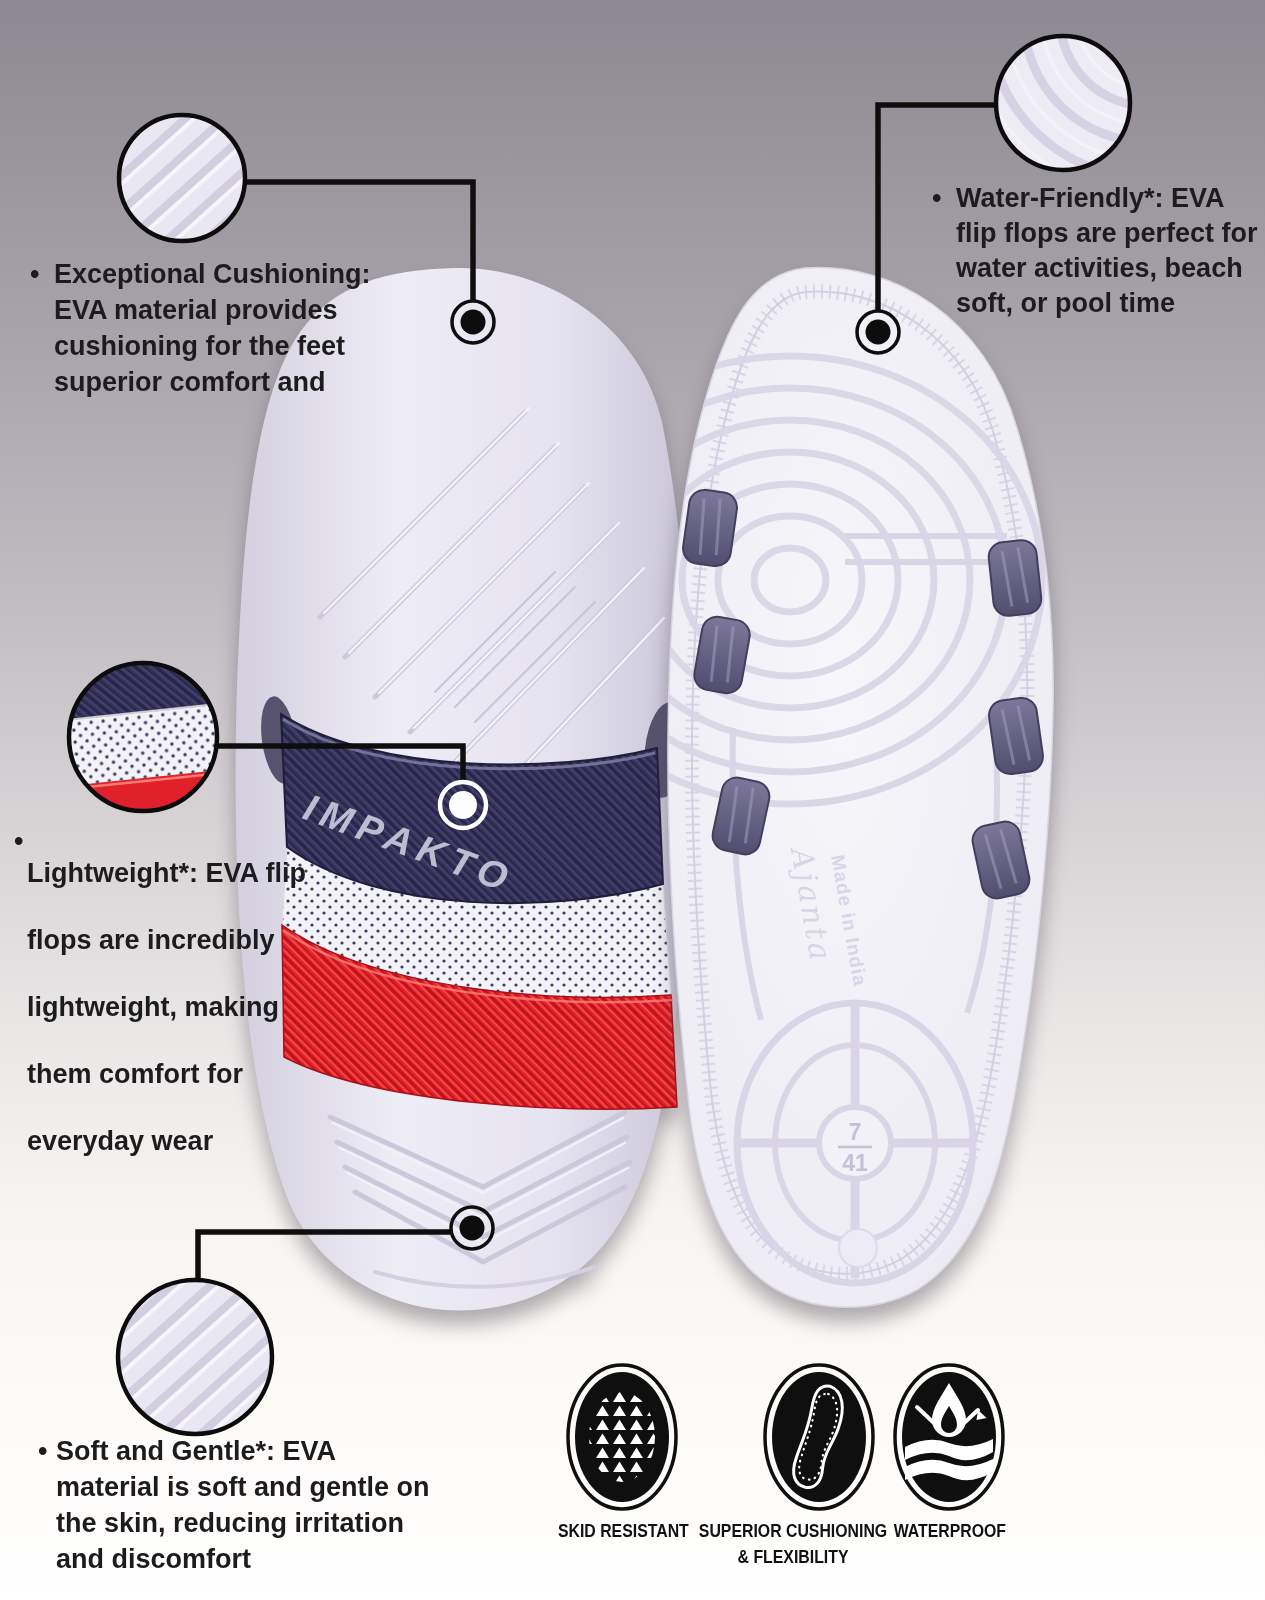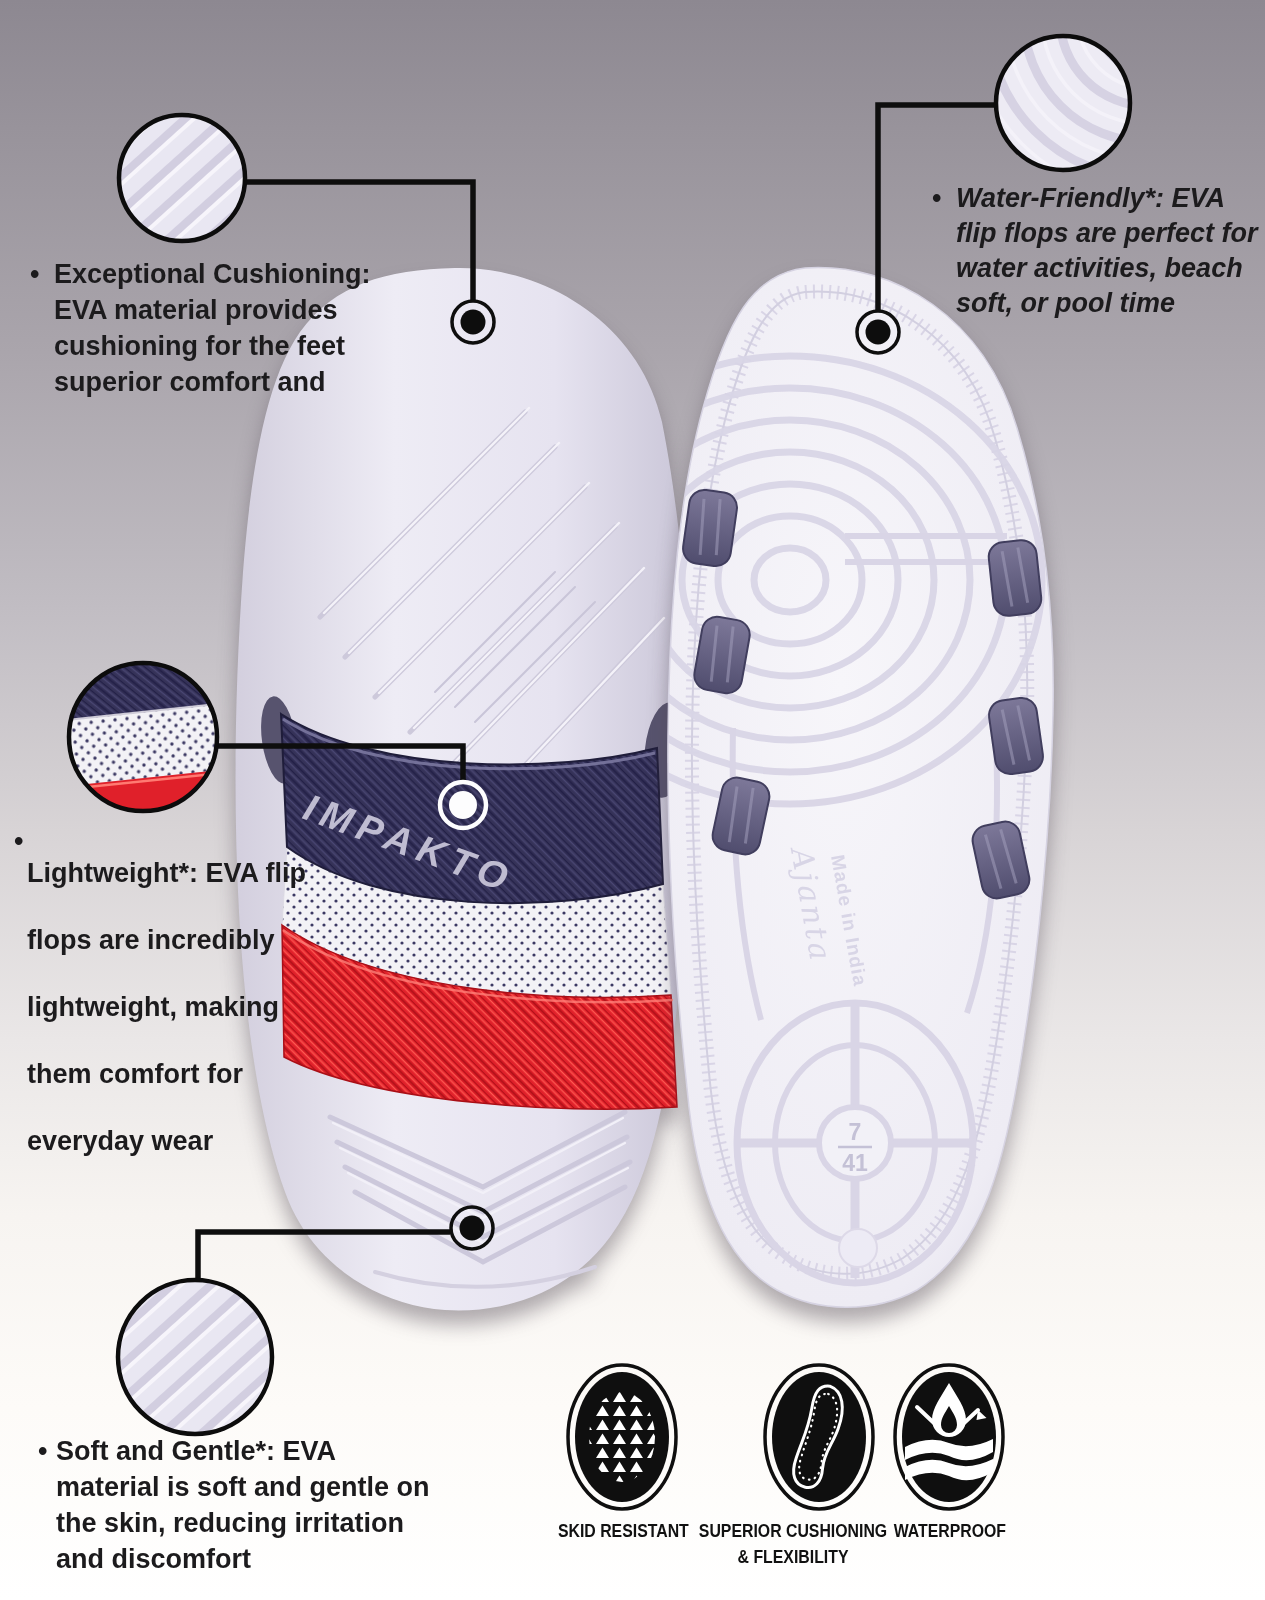--- a/index.html
+++ b/index.html
@@ -9,21 +9,21 @@
     background:linear-gradient(180deg,#8d8891 0%,#98939b 8%,#aaa5ac 22%,#c1bdc3 38%,#d8d4d6 52%,#eae7e7 65%,#f7f4f1 76%,#fdfbf8 88%,#ffffff 100%);
   }
   .slide-photo{position:absolute;}
   .callout-text{position:absolute;color:#1c1b1d;font-weight:700;}
   .callout-text .line{white-space:nowrap;}
   .c1{left:28px;top:256px;font-size:27px;line-height:36px;}
   .c1 .bullet{position:absolute;left:2px;top:0;}
   .c1 .line{padding-left:26px;}
   .c2{left:932px;top:181px;font-size:27px;line-height:35px;}
   .c2 .bullet{position:absolute;left:0;top:0;}
-  .c2 .line{padding-left:24px;font-style:italic;}
+  .c2 .line{padding-left:24px;}
   .c3{left:14px;top:824px;font-size:27px;line-height:35px;}
   .c3 .bullet{position:absolute;left:0;top:0;}
   .c3 .line{padding-left:13px;margin-top:32px;}
   .c4{left:38px;top:1433px;font-size:27px;line-height:36px;}
   .c4 .bullet{position:absolute;left:0;top:0;}
   .c4 .line{padding-left:18px;}
   .overlay{position:absolute;left:0;top:0;pointer-events:none;}
   .features{position:absolute;left:0;top:1362px;width:1265px;height:220px;}
   .feature{position:absolute;top:0;width:220px;display:flex;flex-direction:column;align-items:center;}
   .f1{left:513px;} .f2{left:680px;align-items:flex-end;} .f3{left:840px;}

